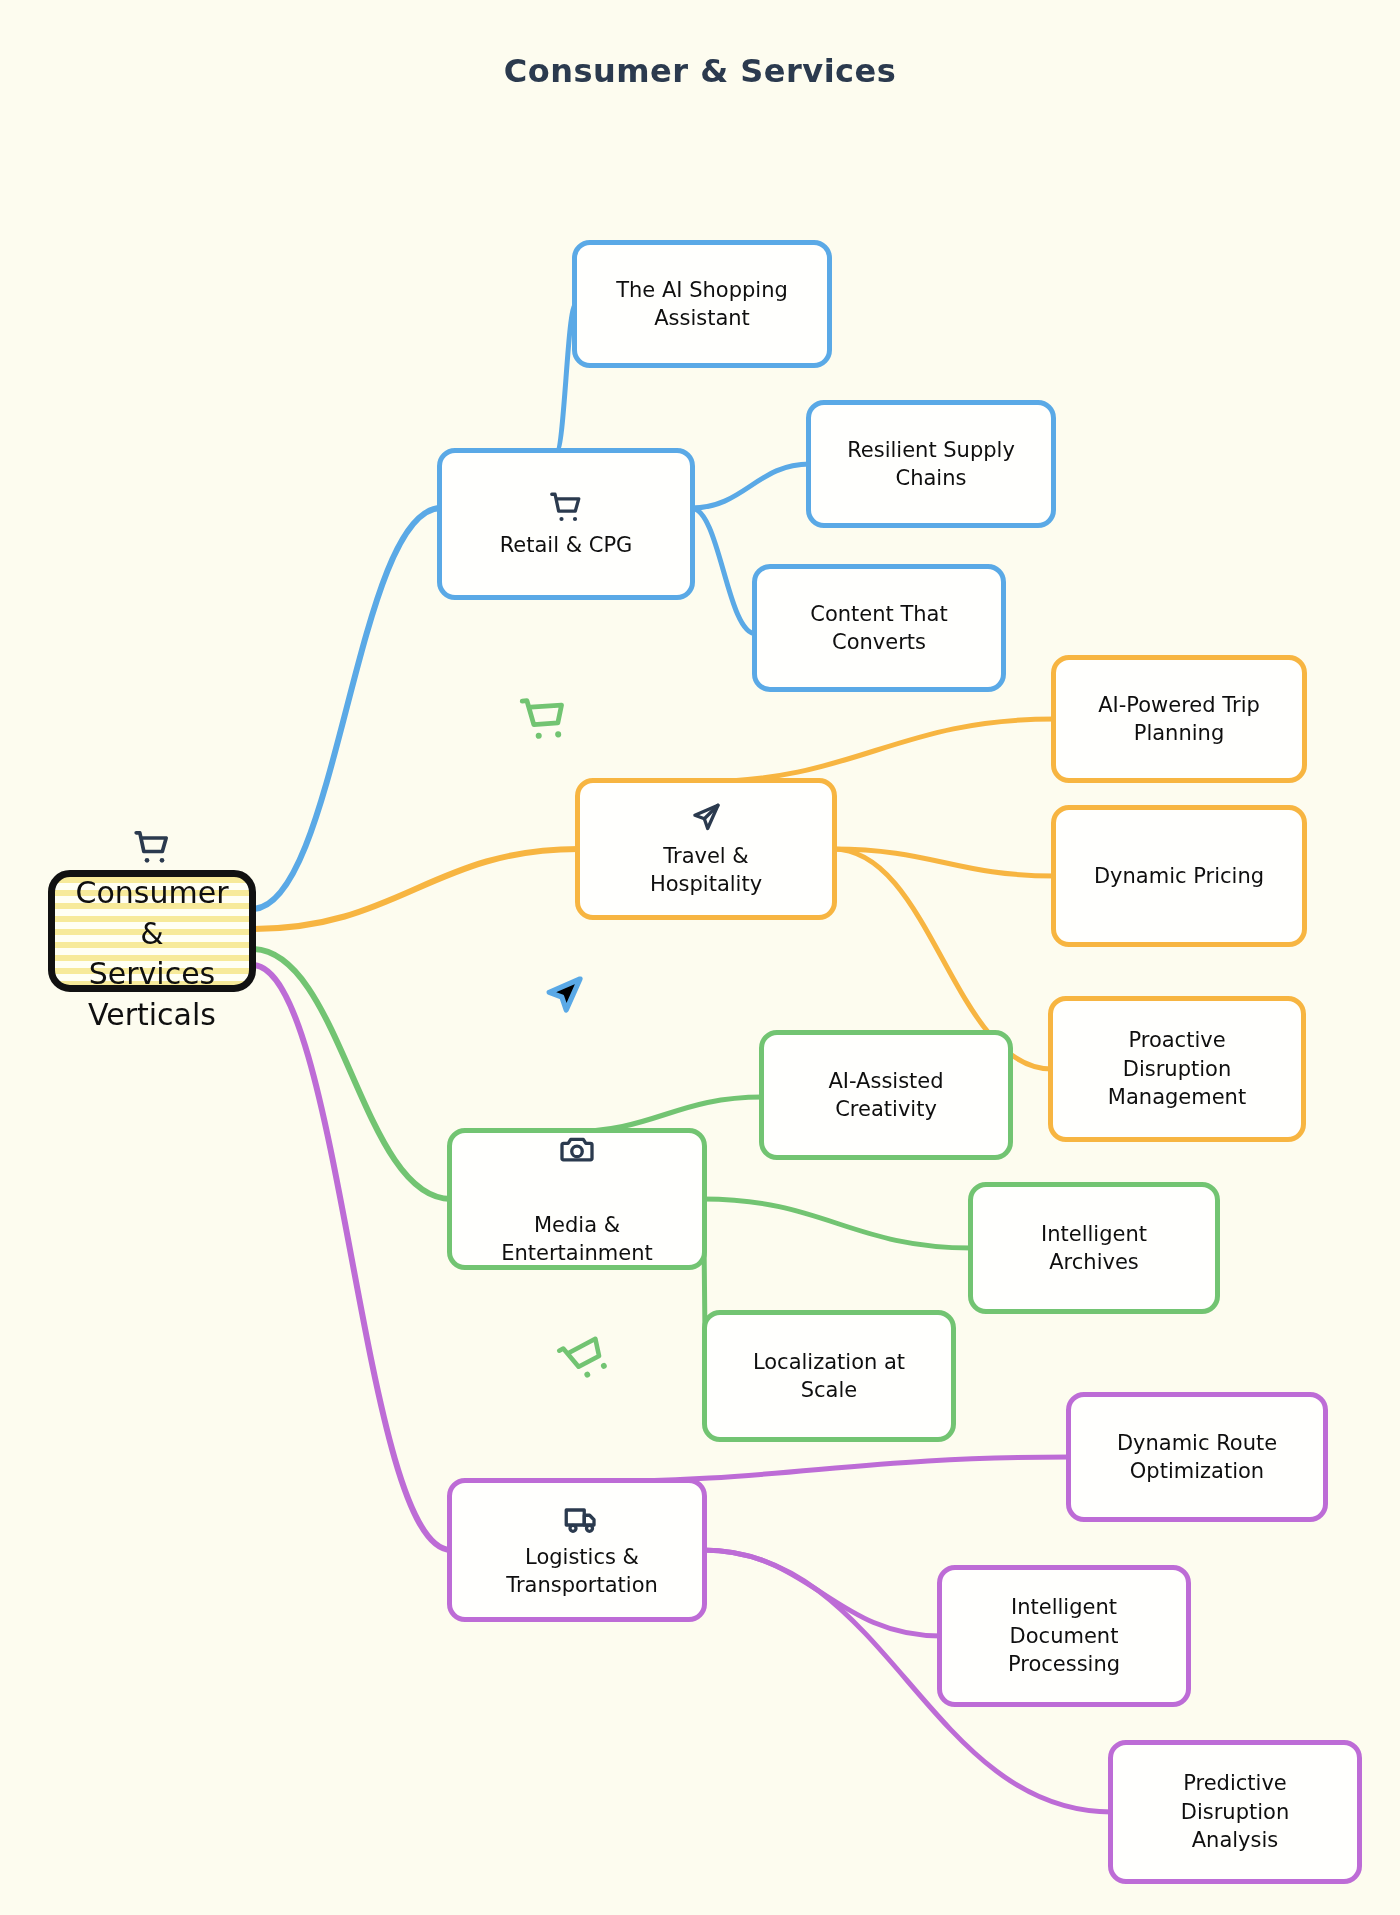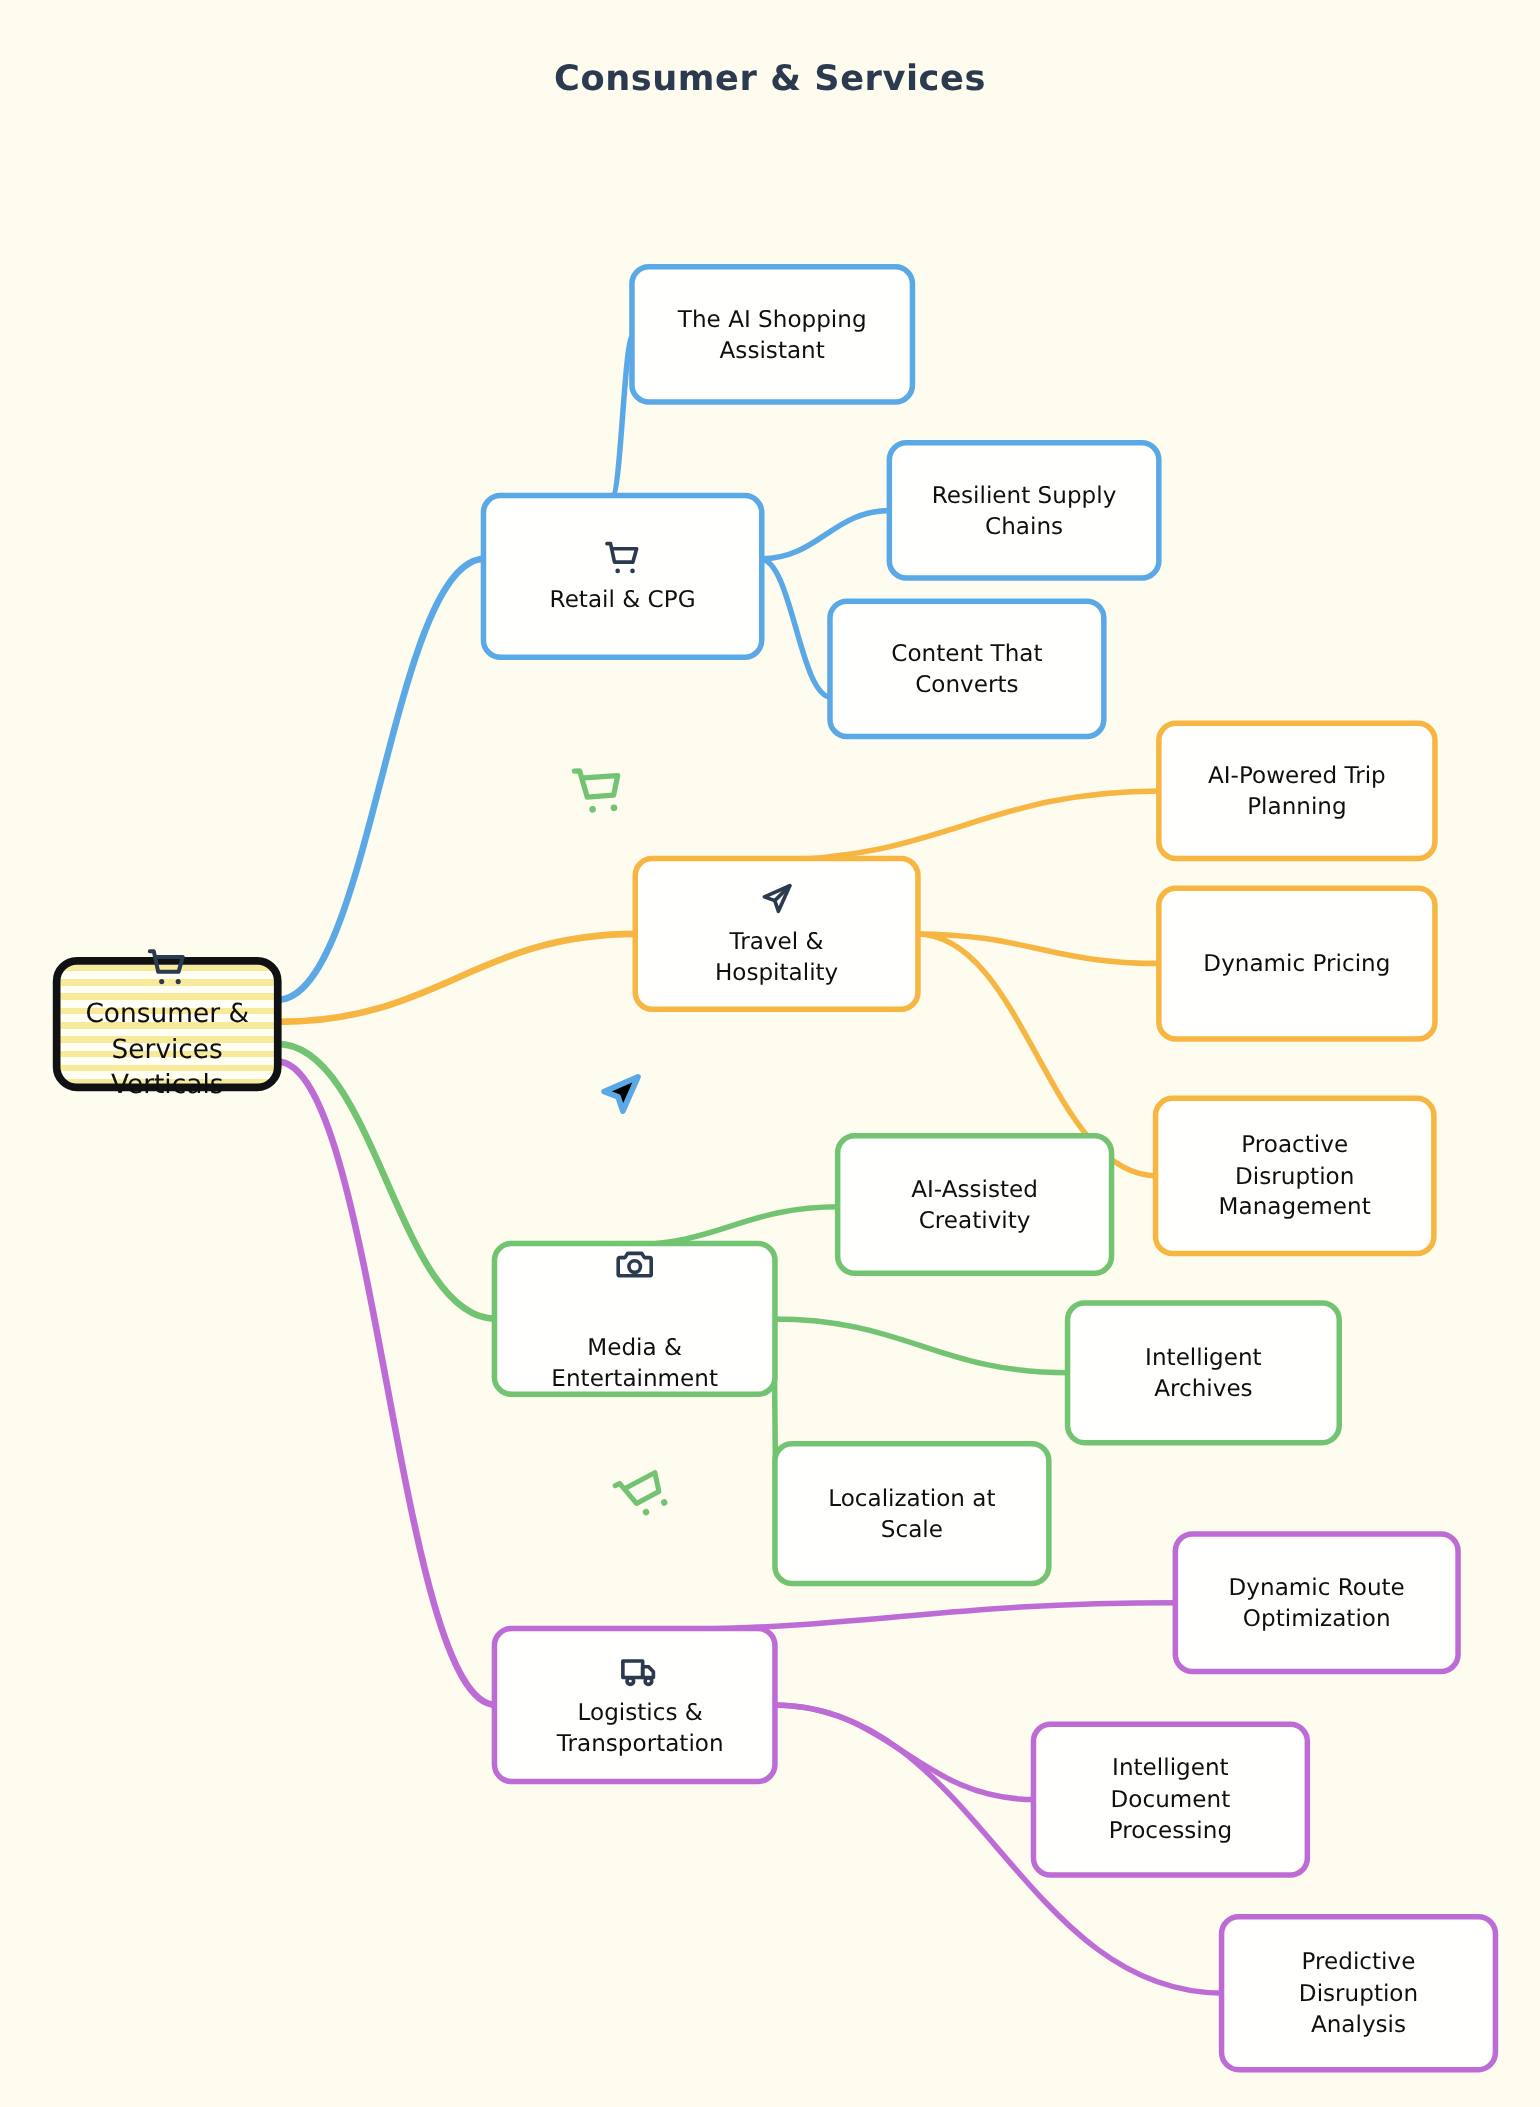--- a/index.html
+++ b/index.html
@@ -80,21 +80,21 @@
     border-width: 7px;
     border-radius: 22px;
     background:
       repeating-linear-gradient(
         180deg,
         #f7ea9a 0px,
         #f7ea9a 6px,
         #fffff4 6px,
         #fffff4 13px
       );
-    font-size: 24px;
+    font-size: 30px;
   }
 
   .node.blue  { border-color: #5aa9e6; }
   .node.orange{ border-color: #f5b councils; }
   .node.orange{ border-color: #f7b541; }
   .node.green { border-color: #72c472; }
   .node.purple{ border-color: #bd6cd6; }
 
   .deco {
     position: absolute;
@@ -147,21 +147,21 @@
         <span class="label">Retail &amp; CPG</span>
       </div>
       <div class="node blue" style="left: 572px; top: 240px; width: 260px; height: 128px;">
         <span class="label">The AI Shopping
 Assistant</span>
       </div>
       <div class="node blue" style="left: 806px; top: 400px; width: 250px; height: 128px;">
         <span class="label">Resilient Supply
 Chains</span>
       </div>
-      <div class="node blue" style="left: 752px; top: 544px; width: 254px; height: 128px;">
+      <div class="node blue" style="left: 752px; top: 564px; width: 254px; height: 128px;">
         <span class="label">Content That
 Converts</span>
       </div>
       <div class="node orange" style="left: 575px; top: 778px; width: 262px; height: 142px;">
         <span class="node-icon"><svg width="36" height="36" viewBox="0 0 24 24" fill="none" stroke="#2b3a4e" stroke-width="2.2" stroke-linecap="round" stroke-linejoin="round">
             <path d="M20 3.5 4.6 10.2l6.3 2.3 2.2 6.5L20 3.5z"></path>
             <path d="M10.9 12.5 20 3.5"></path>
           </svg></span>
         <span class="label">Travel &amp;
 Hospitality</span>

